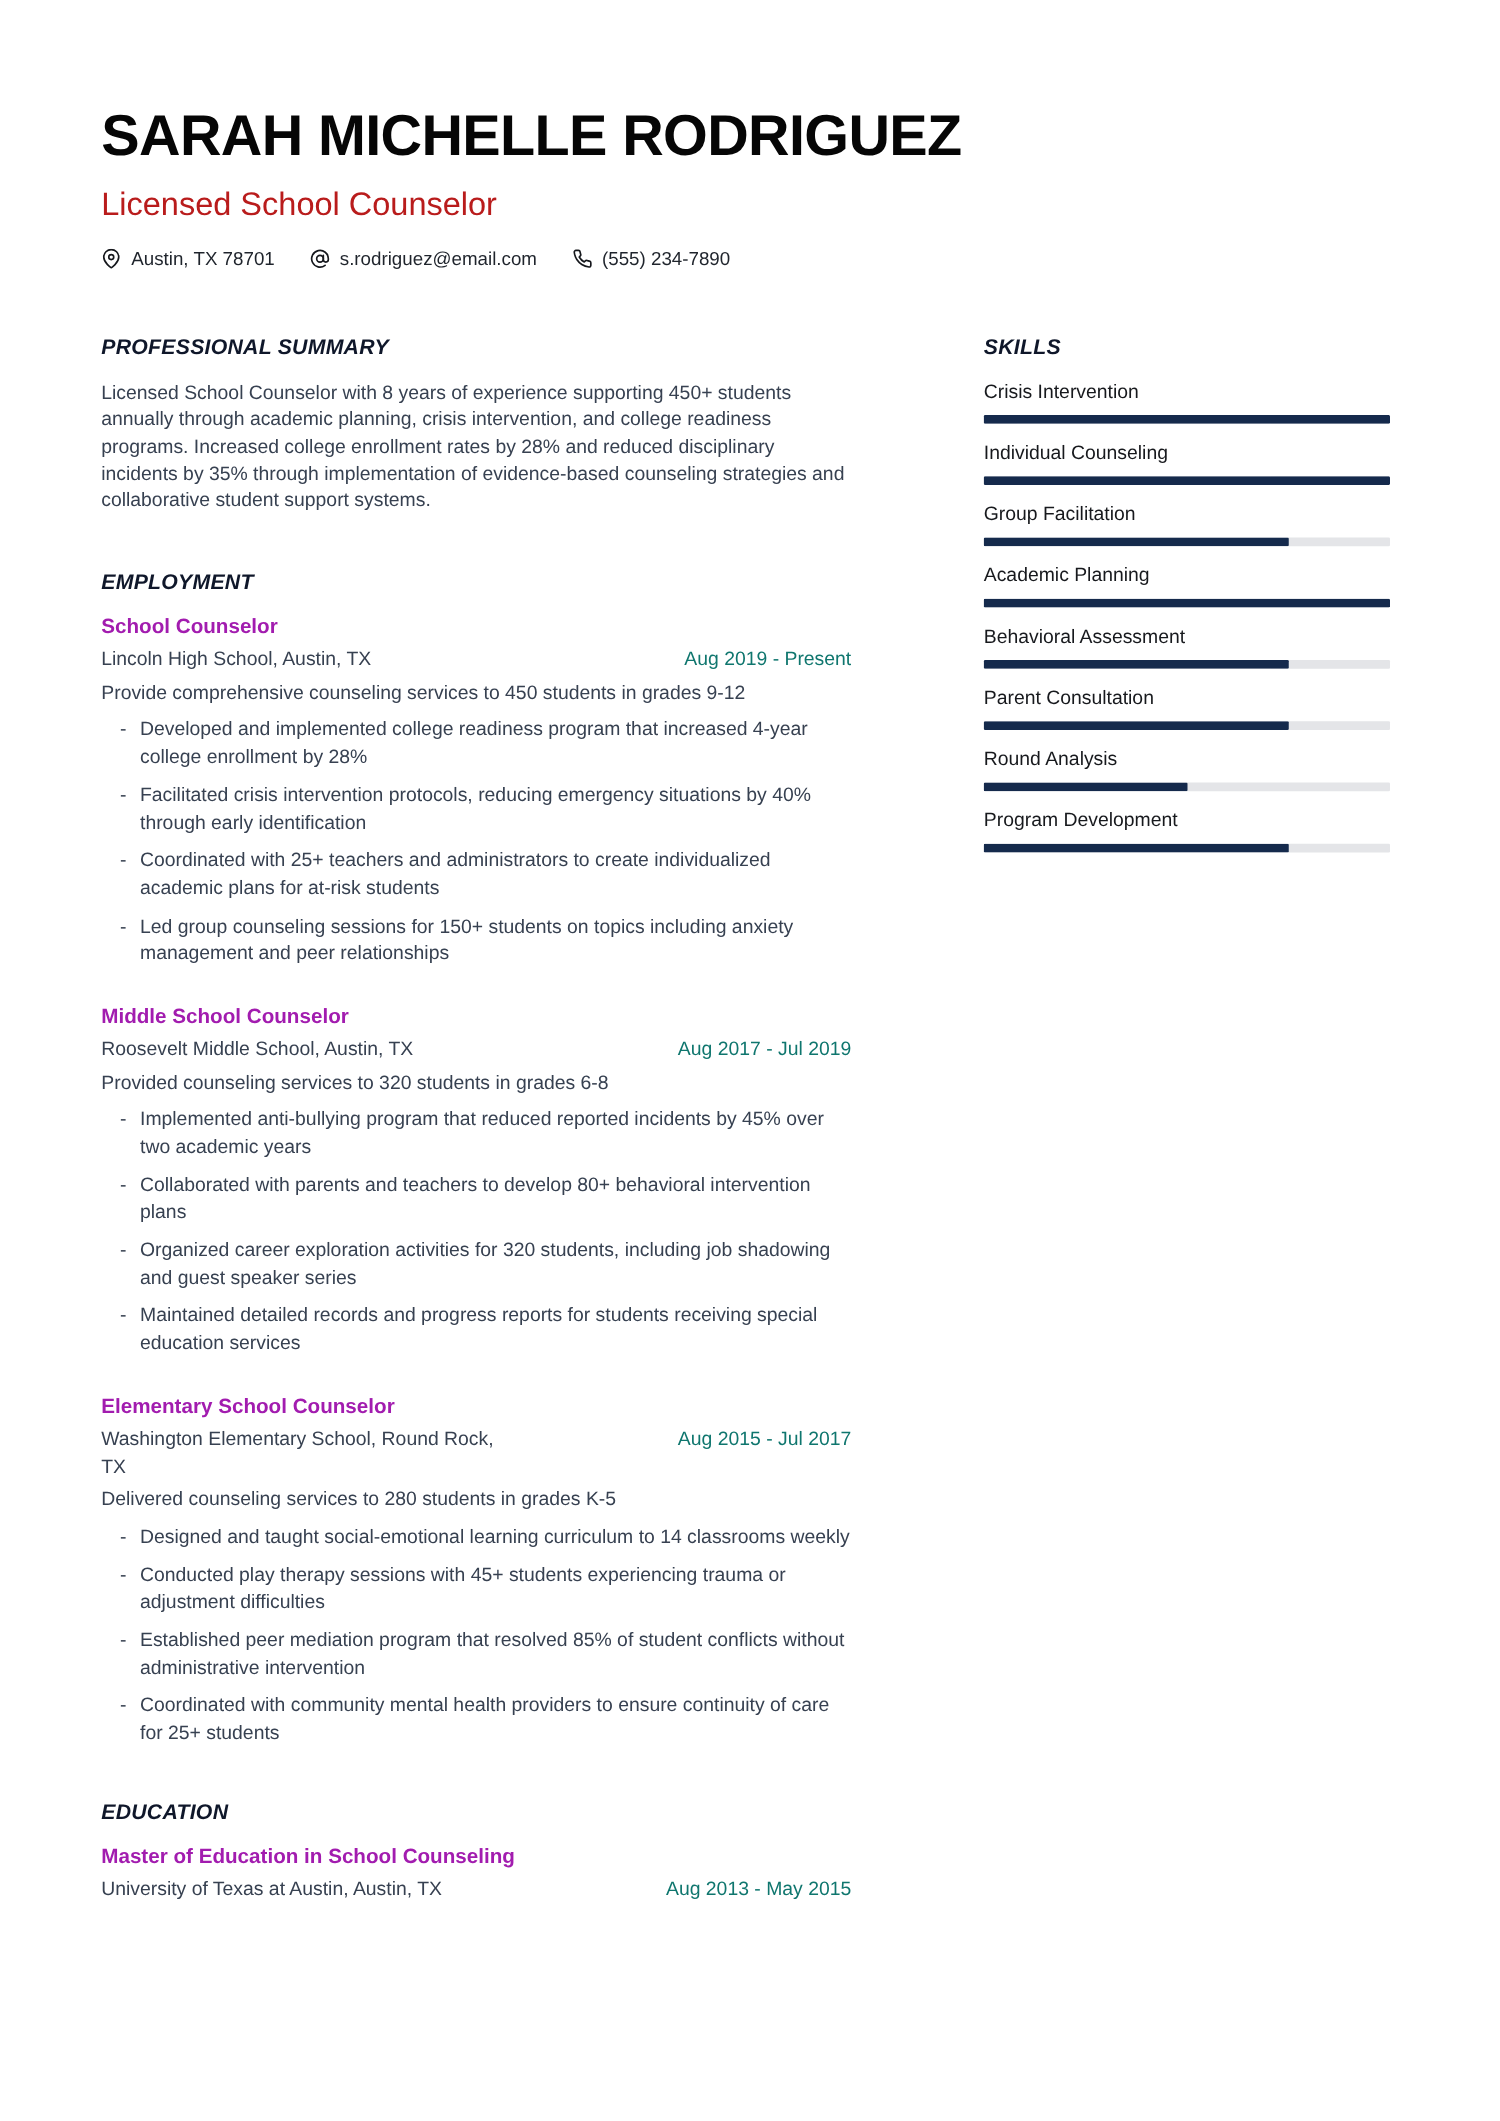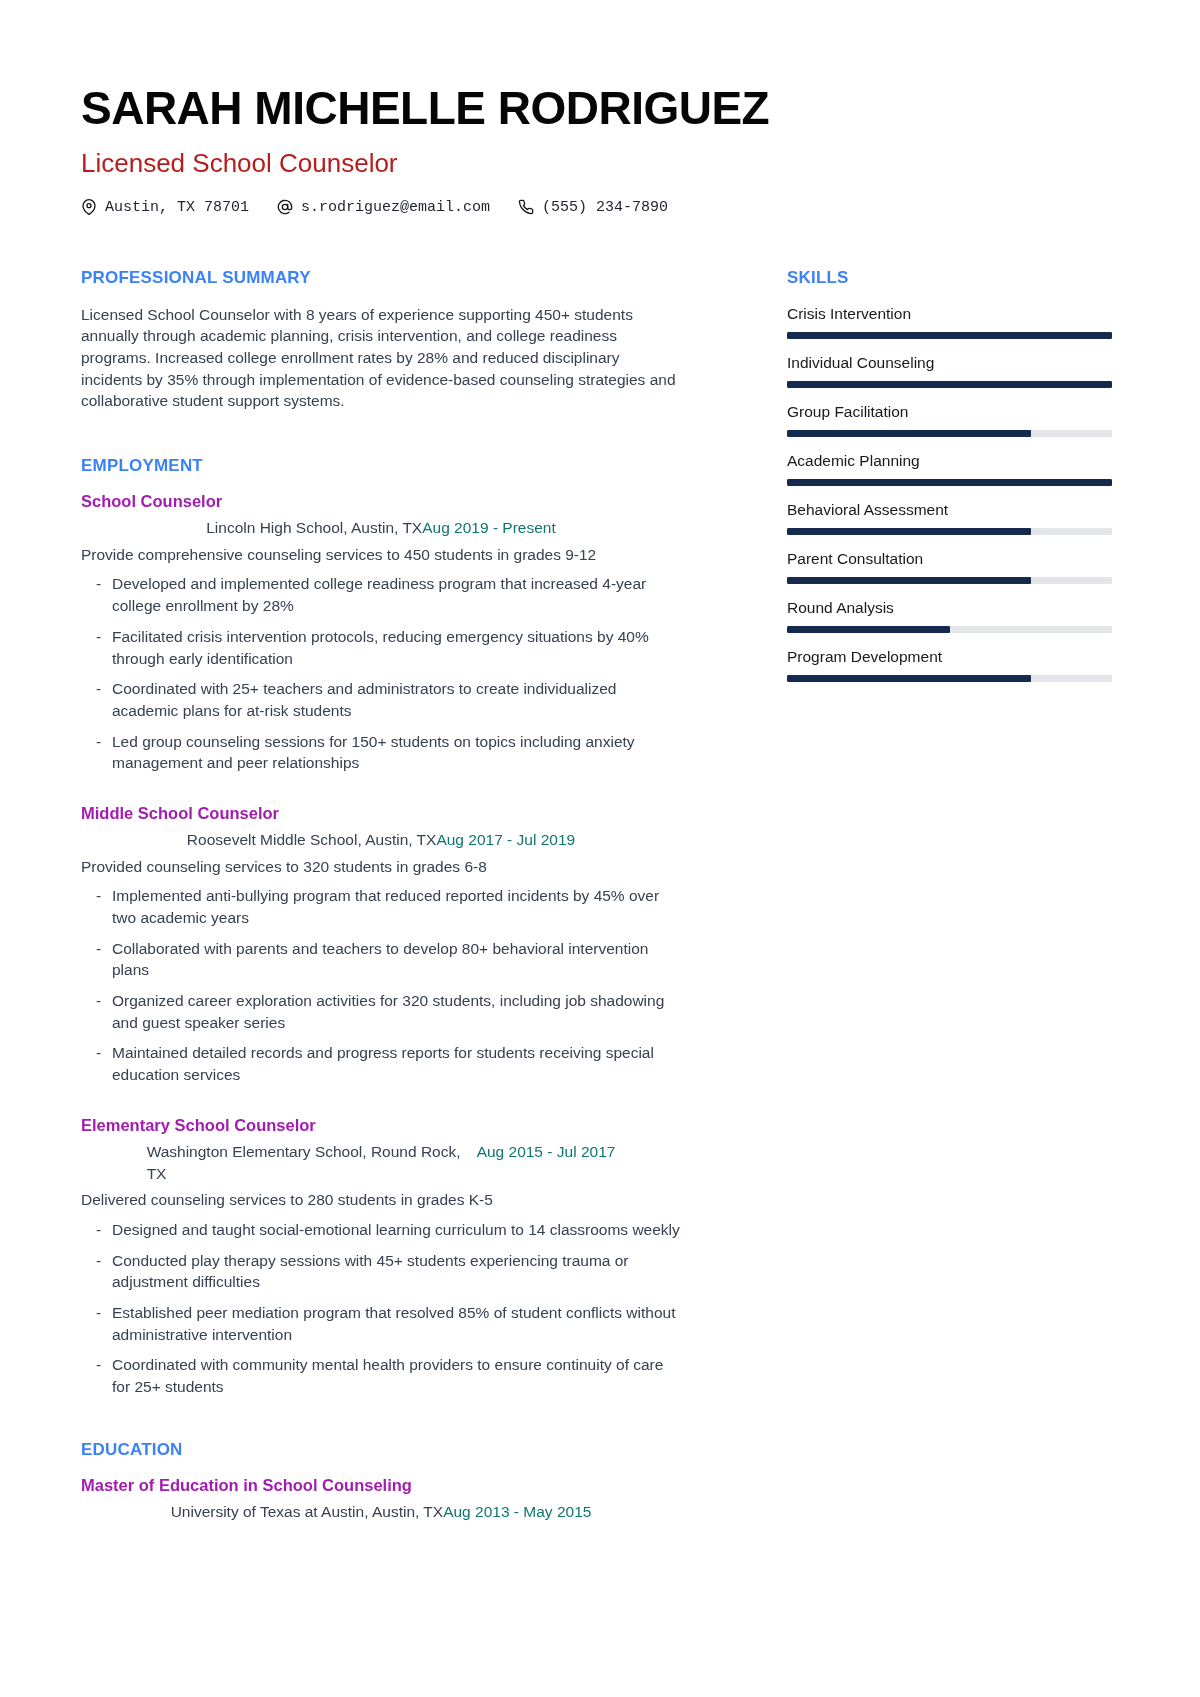--- a/index.html
+++ b/index.html
@@ -32,38 +32,39 @@
     color: #b91c1c;
   }
   .contact-row {
     margin-top: 20px;
     display: flex;
     align-items: center;
     gap: 28px;
     font-size: 15px;
     color: #1f242c;
   }
-  .contact-item { display: inline-flex; gap: 8px; font-family: Liberation Mono, monospace; }
+  .contact-item { display: inline-flex; gap: 8px; }
   .cicon { display: inline-flex; width: 16px; height: 16px; color: #16181d; }
   .cicon svg { width: 16px; height: 16px; }
 
   
   .columns {
     margin-top: 52px;
     display: grid;
     grid-template-columns: 600px 325px;
     column-gap: 106px;
   }
 
   h2.section-heading {
     font-size: 17px;
     font-weight: 700;
     letter-spacing: 0.2px;
-    color: #3b82f6;
+    color: #0f172a;
     margin-bottom: 16px;
+    font-style: italic;
   }
 
   
   .summary-text {
     font-size: 15.5px;
     line-height: 1.4;
     color: #374151;
   }
 
   
@@ -71,21 +72,21 @@
   .job { margin-bottom: 30px; }
   .job:last-child { margin-bottom: 0; }
   .job-title, .degree-title {
     font-size: 16.5px;
     font-weight: 700;
     color: #a21caf;
     margin-bottom: 6px;
   }
   .meta-row {
     display: flex;
-    justify-content: center;
+    justify-content: space-between;
     align-items: flex-start;
     font-size: 15.5px;
     line-height: 1.4;
     color: #374151;
     margin-bottom: 5px;
   }
   .company, .school { max-width: 330px; }
   .dates { white-space: nowrap; color: #0f766e; }
   .job-summary {
     font-size: 15.5px;

